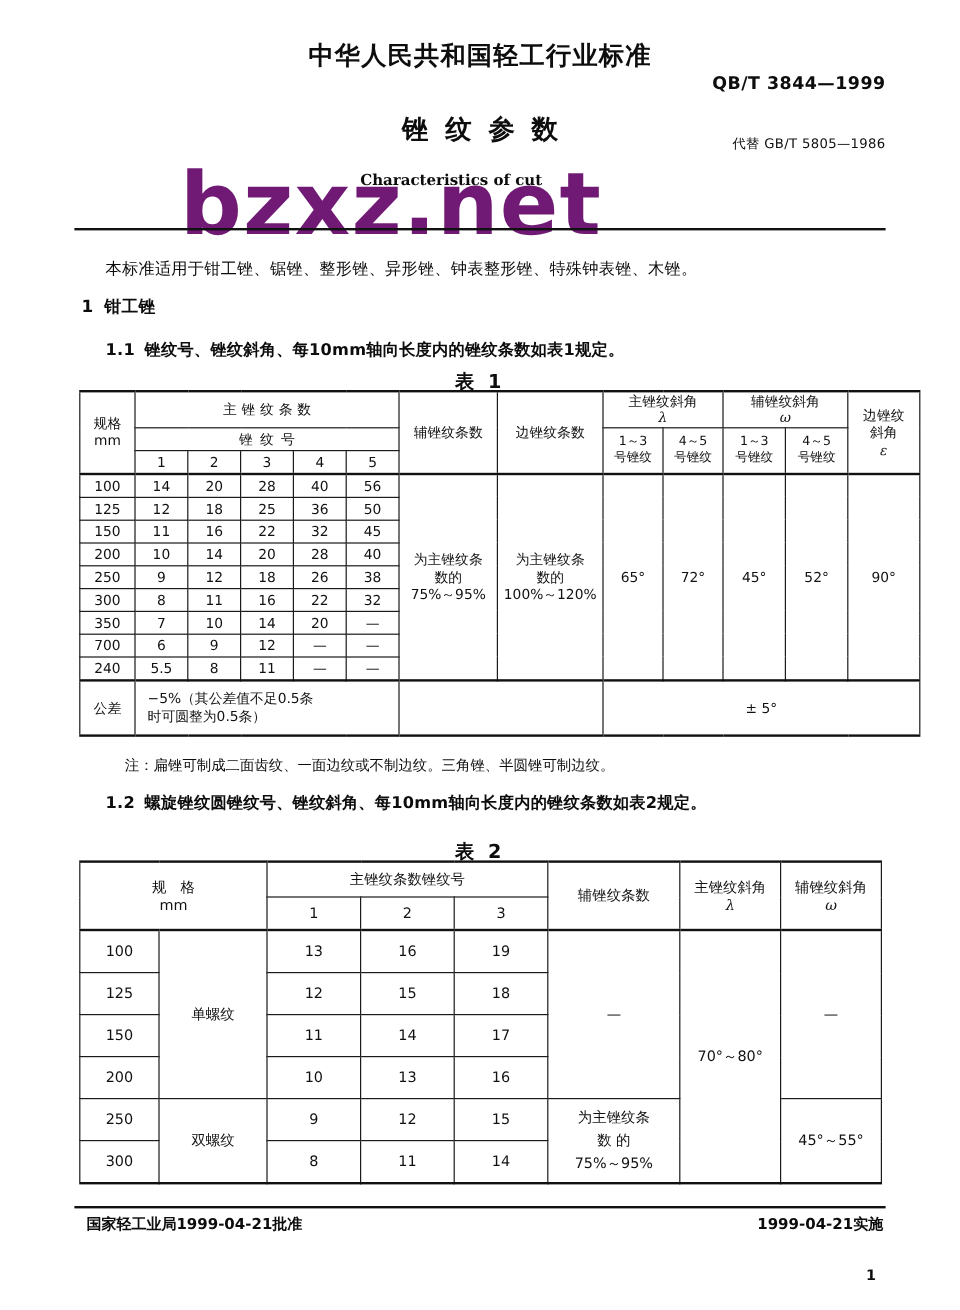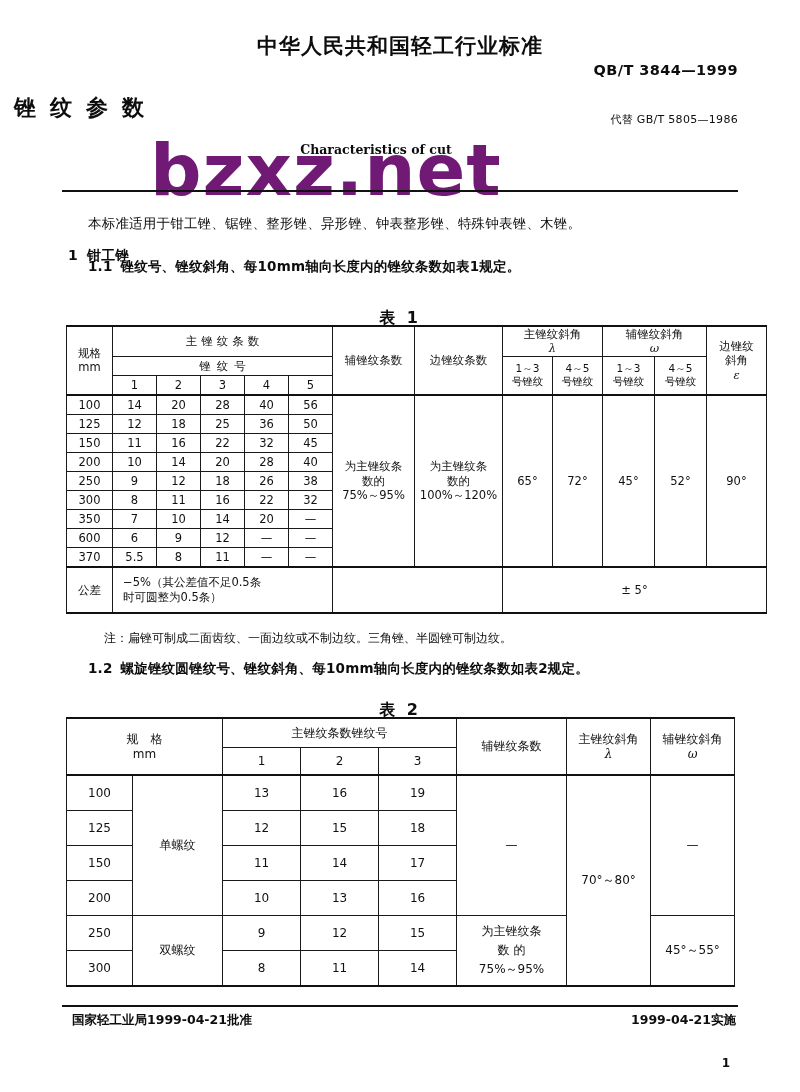--- a/index.html
+++ b/index.html
@@ -46,21 +46,21 @@
   .hdr-std-no {
     position: absolute;
     right: 62px; top: 62px;
     font-size: 14.5px;
     font-weight: bold;
     letter-spacing: 0.4px;
   }
   .hdr-doc-title {
     position: absolute;
     left: 0; top: 93px; width: 800px;
-    text-align: left;
+    text-align: center;
     font-size: 22px;
     font-weight: bold;
     letter-spacing: 14px;
     text-indent: 14px;
   }
   .hdr-replaces {
     position: absolute;
     right: 62px; top: 112px;
     font-size: 11px;
     font-weight: normal;
@@ -84,21 +84,21 @@
   
   .para {
     position: absolute;
     font-size: 13.5px;
     letter-spacing: 0.2px;
     white-space: nowrap;
   }
   .p-scope { left: 88px; top: 215px; }
   .sec-1    { left: 68px; top: 247px; font-weight: bold; font-size: 14px; }
   .sec-1 .num { margin-right: 9px; }
-  .p-11     { left: 88px; top: 258px; font-weight: bold; font-size: 13.5px; }
+  .p-11     { left: 88px; top: 283px; font-weight: bold; font-size: 13.5px; }
   .p-11 .num { margin-right: 8px; }
   .p-12     { left: 88px; top: 660px; font-weight: bold; font-size: 13.5px; }
   .p-12 .num { margin-right: 8px; }
   .note-1 {
     position: absolute;
     left: 104px; top: 630px;
     font-size: 12px;
     white-space: nowrap;
   }
 
@@ -335,29 +335,29 @@
         </tr>
         <tr class="t1-data">
           <td>350</td>
           <td>7</td>
           <td>10</td>
           <td>14</td>
           <td>20</td>
           <td>—</td>
         </tr>
         <tr class="t1-data">
-          <td>600</td>
+          <td>700</td>
           <td>6</td>
           <td>9</td>
           <td>12</td>
           <td>—</td>
           <td>—</td>
         </tr>
         <tr class="t1-data thick-bot">
-          <td>370</td>
+          <td>240</td>
           <td>5.5</td>
           <td>8</td>
           <td>11</td>
           <td>—</td>
           <td>—</td>
         </tr>
 
         <tr>
           <td class="hcell thick-top thick-bot" style="height:44px">公差</td>
           <td class="thick-top thick-bot" colspan="5" style="height:44px;text-align:left;padding-left:10px">

